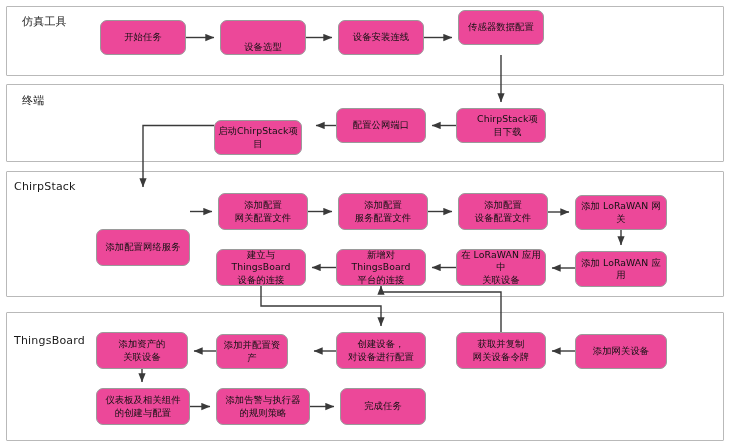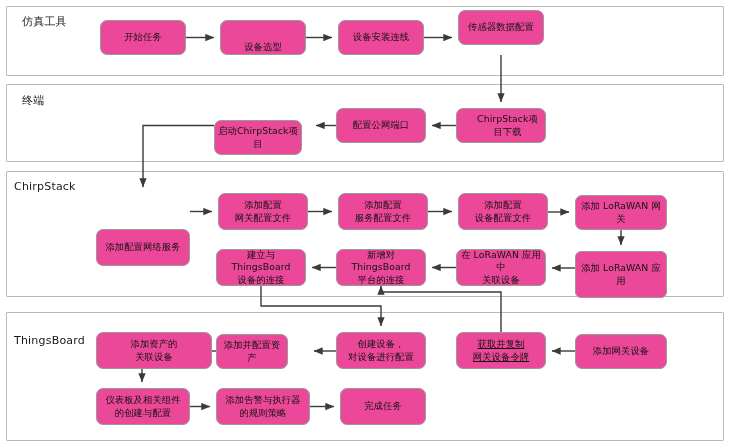--- a/index.html
+++ b/index.html
@@ -119,50 +119,50 @@
         <span>添加配置
 服务配置文件</span>
       </div>
       <div class="node" style="left: 458px; top: 193px; width: 90px; height: 37px;">
         <span>添加配置
 设备配置文件</span>
       </div>
       <div class="node" style="left: 575px; top: 195px; width: 92px; height: 35px;">
         <span>添加 LoRaWAN 网关</span>
       </div>
-      <div class="node" style="left: 575px; top: 251px; width: 92px; height: 47px; border-radius: 6px;">
+      <div class="node" style="left: 575px; top: 251px; width: 92px; height: 36px;">
         <span>添加 LoRaWAN 应用</span>
       </div>
       <div class="node" style="left: 456px; top: 249px; width: 90px; height: 37px;">
         <span>在 LoRaWAN 应用中
 关联设备</span>
       </div>
       <div class="node" style="left: 336px; top: 249px; width: 90px; height: 37px;">
         <span>新增对ThingsBoard
 平台的连接</span>
       </div>
       <div class="node" style="left: 216px; top: 249px; width: 90px; height: 37px;">
         <span>建立与ThingsBoard
 设备的连接</span>
       </div>
       <div class="node" style="left: 575px; top: 334px; width: 92px; height: 35px;">
         <span>添加网关设备</span>
       </div>
-      <div class="node" style="left: 456px; top: 332px; width: 90px; height: 37px; text-decoration: underline;">
+      <div class="node" style="left: 456px; top: 332px; width: 90px; height: 37px;">
         <span>获取并复制
 网关设备令牌</span>
       </div>
       <div class="node" style="left: 336px; top: 332px; width: 90px; height: 37px;">
         <span>创建设备，
 对设备进行配置</span>
       </div>
       <div class="node" style="left: 216px; top: 334px; width: 72px; height: 35px;">
         <span>添加并配置资产</span>
       </div>
-      <div class="node" style="left: 96px; top: 332px; width: 116px; height: 37px;">
+      <div class="node" style="left: 96px; top: 332px; width: 92px; height: 37px;">
         <span>添加资产的
 关联设备</span>
       </div>
       <div class="node" style="left: 96px; top: 388px; width: 94px; height: 37px;">
         <span>仪表板及相关组件
 的创建与配置</span>
       </div>
       <div class="node" style="left: 216px; top: 388px; width: 94px; height: 37px;">
         <span>添加告警与执行器
 的规则策略</span>

